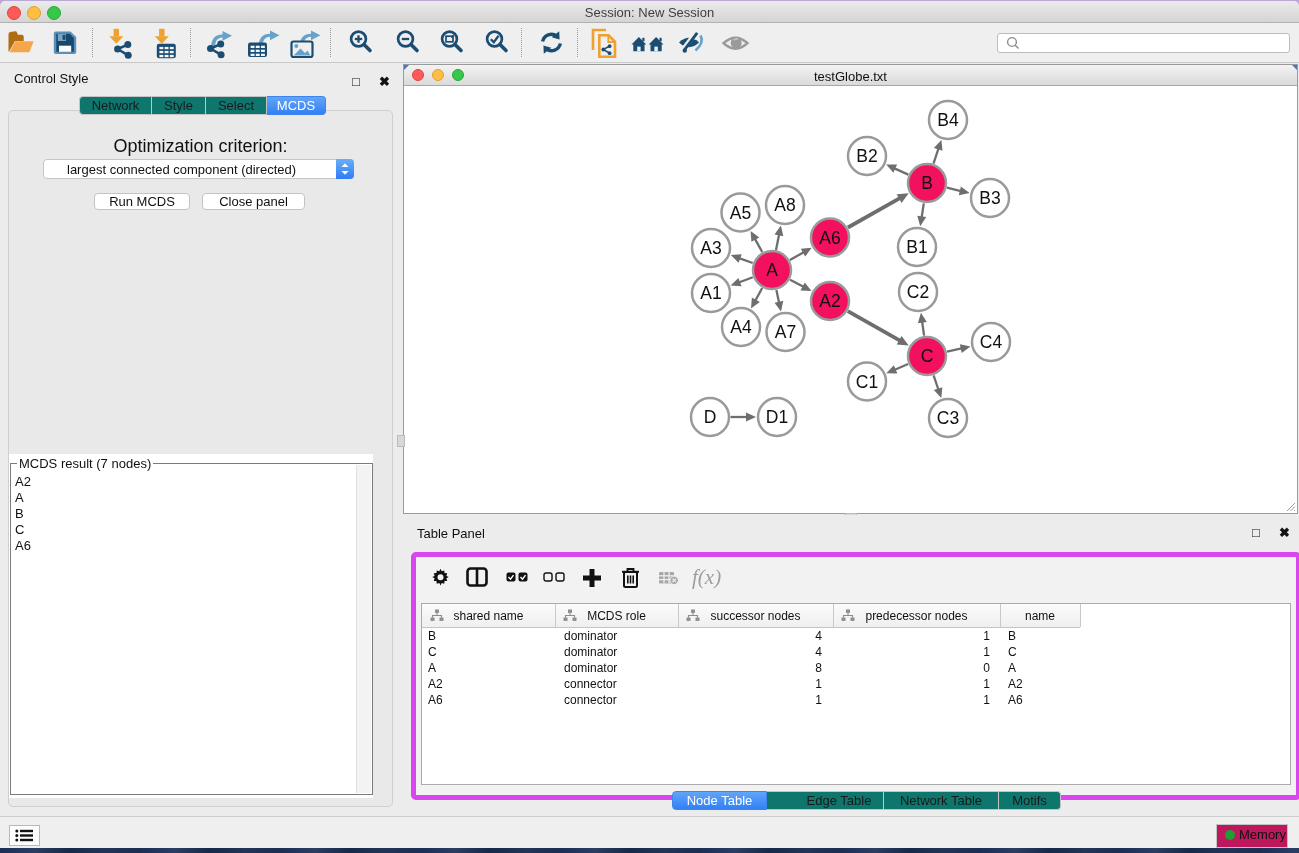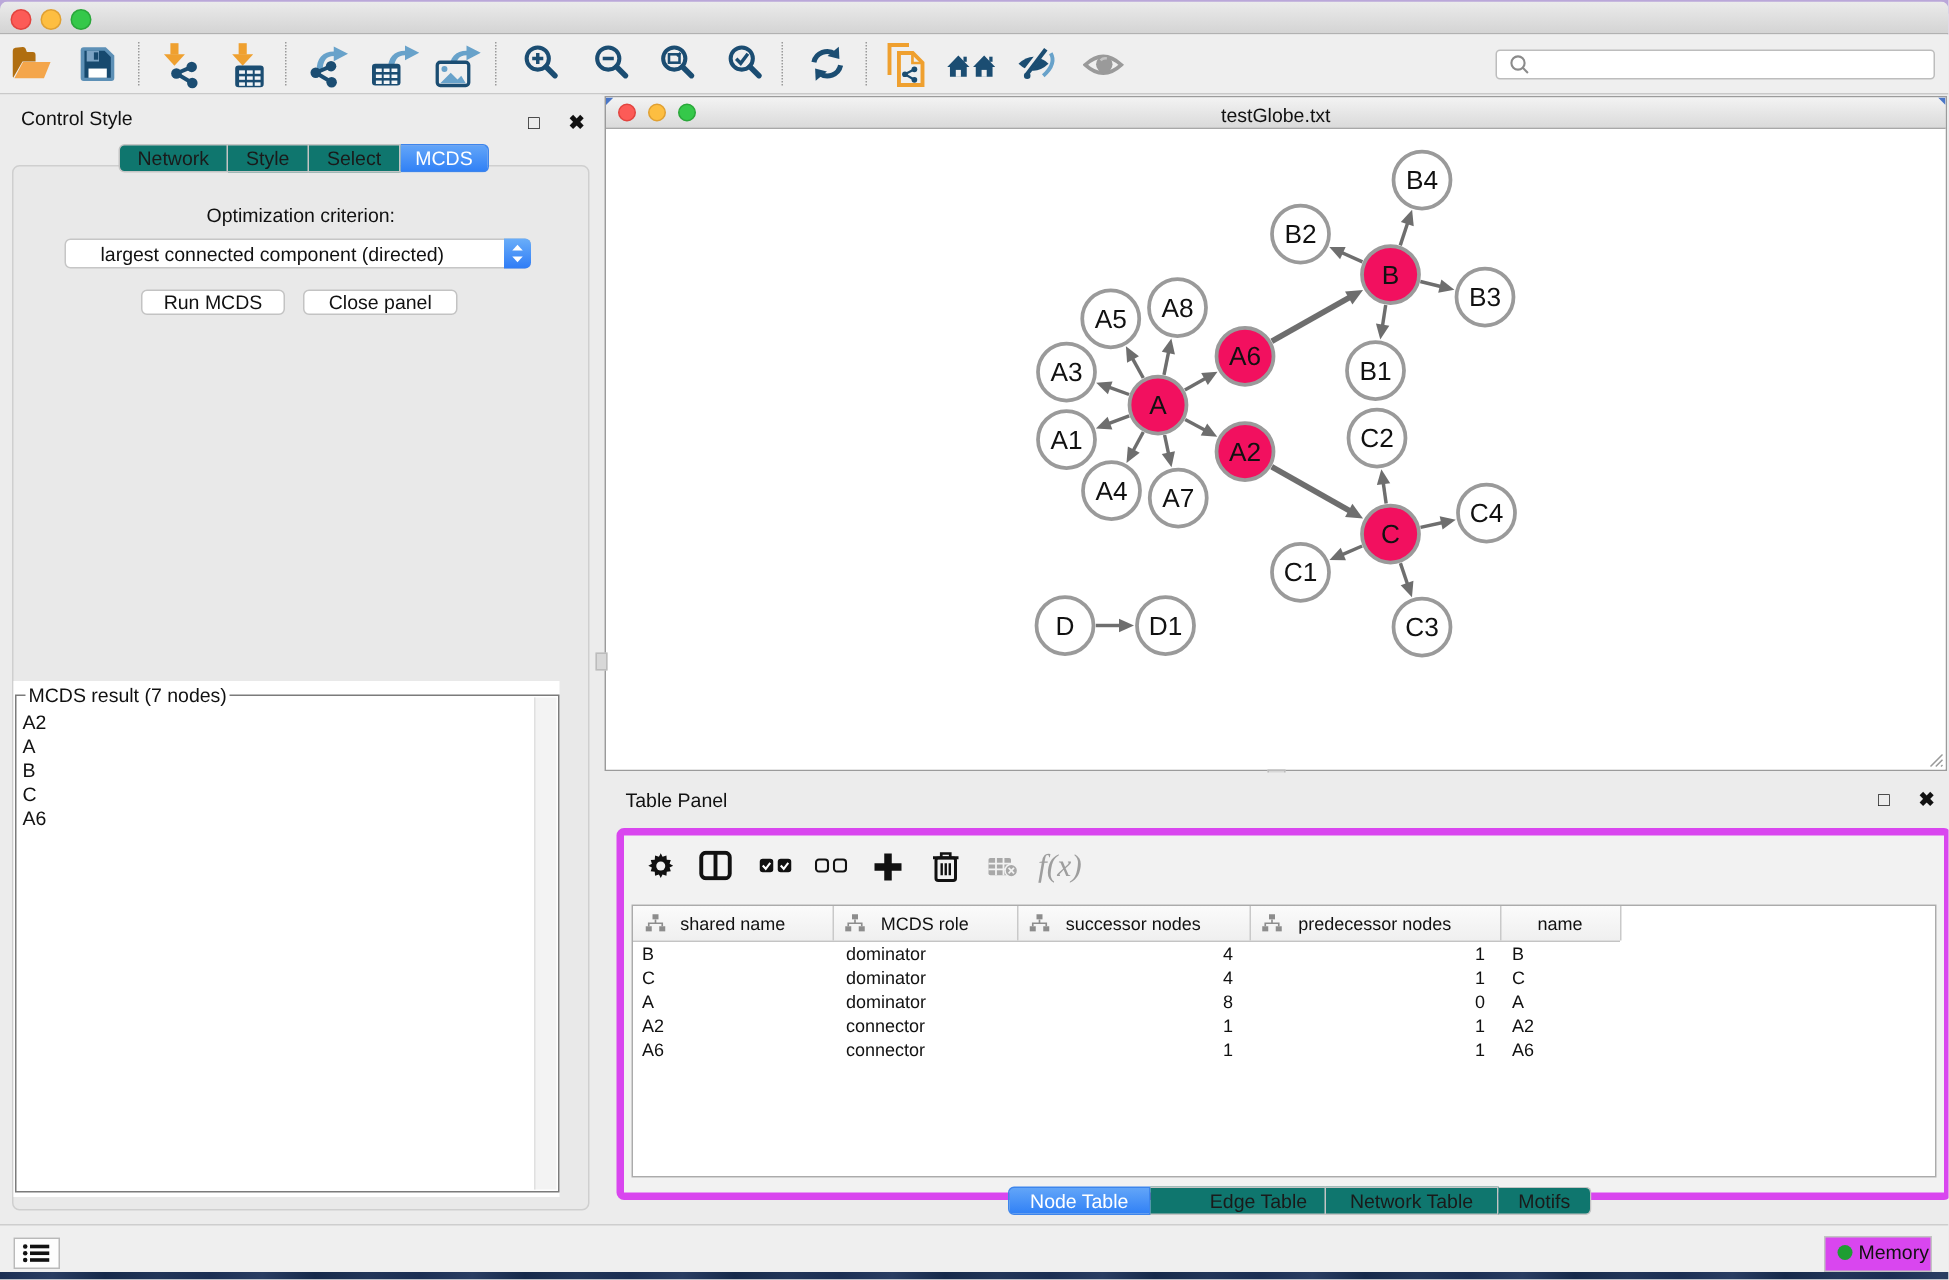--- a/index.html
+++ b/index.html
@@ -22,21 +22,21 @@
 #cphead{left:14px;top:8px;font-size:13px;color:#111;}
 .wbtn{position:absolute;top:11px;font-size:13px;color:#111;}
 .tabs{position:absolute;display:flex;font-size:13px;}
 .tab{background:#0f766e;border:1px solid #c4c4c4;border-left:none;color:#1a1a1a;
  display:flex;align-items:center;justify-content:center;}
 .tab.first{border-left:1px solid #c4c4c4;border-radius:4px 0 0 4px;}
 .tab.last{border-radius:0 4px 4px 0;}
 .tab.sel{background:linear-gradient(#62a5f8,#3181f6);border-color:#3d85ec;color:#fff;}
 #cpbox{left:8px;top:47px;width:383px;height:695px;background:#e9e9e9;
  border:1px solid #cfcfcf;border-radius:5px;}
-#optlabel{width:100%;text-align:center;top:73px;font-size:13px;color:#111;}
+#optlabel{width:100%;text-align:center;top:73px;font-size:18px;color:#111;}
 #dropdown{left:43px;top:96px;width:309px;height:18px;background:#fff;border:1px solid #c6c6c6;
  border-radius:4px;font-size:13px;color:#111;}
 #ddtext{left:12px;top:2px;padding-left:11px;}
 #ddbtn{position:absolute;right:-1px;top:-1px;width:18px;height:20px;overflow:hidden;border-radius:0 4px 4px 0;
  background:linear-gradient(#6aaef9,#2f7cf6);}
 .btn{position:absolute;background:#fff;border:1px solid #c3c3c3;border-radius:4px;
  font-size:13px;color:#111;display:flex;align-items:center;justify-content:center;}
 #listwrap{left:9px;top:391px;width:364px;height:344px;background:#fff;}
 #fieldset{position:absolute;left:1px;top:9px;width:361px;height:330px;border:1px solid #7b7b7b;}
 #legend{position:absolute;left:6px;top:-8px;background:#fff;padding:0 2px;font-size:13px;color:#111;}
@@ -58,32 +58,33 @@
 #thead{position:absolute;left:0;top:0;width:658px;height:23px;
  background:linear-gradient(#fbfbfb,#efefef);border-bottom:1px solid #c4c4c4;font-size:12px;color:#111;}
 .hcell{position:absolute;top:0;height:23px;border-right:1px solid #c9c9c9;}
 .hlabel{position:absolute;width:100%;text-align:center;top:5px;}
 .trow{position:absolute;font-size:12px;color:#111;height:16px;}
 .tc{position:absolute;top:2px;}
 .num{text-align:right;}
 
 #statusbar{left:0;top:816px;width:1299px;height:32px;background:#efefef;border-top:1px solid #cecece;}
 #listbtn{position:absolute;left:9px;top:8px;width:29px;height:19px;background:#fdfdfd;border:1px solid #b9b9b9;}
-#membtn{position:absolute;left:1216px;top:7px;width:70px;height:22px;background:#d946ef;
+#membtn{position:absolute;left:1216px;top:7px;width:70px;height:22px;background:#be185d;
  border:1px solid #c3c3c3;font-size:13px;color:#111;}
 #dstrip{left:0;top:848px;width:1299px;height:5px;background:repeating-linear-gradient(90deg,#1b2e53 0px,#2a3d62 35px,#16294a 70px,#223558 105px,#1b2e53 140px);}
 svg{display:block;}
 </style></head>
 <body>
 <div class="abs" id="deskline"></div>
 <div class="abs" style="left:1298px;top:0;width:1px;height:23px;background:#baa7d9;"></div>
 <div class="abs" id="titlebar">
   <div class="tl" style="left:7px;background:#fc5b57;border:1px solid #e2443f;"></div>
   <div class="tl" style="left:27px;background:#fdbe41;border:1px solid #e0a032;"></div>
   <div class="tl" style="left:47px;background:#35c84a;border:1px solid #2aa73a;"></div>
+  <div class="abs" id="title">Session: New Session</div>
 </div>
 <div class="abs" id="toolbar">
   <svg class="ticon" style="left:8px;top:8px" width="27" height="23" viewBox="0 0 27 23">
       <path d="M0.5,20 L0.5,2.9 Q0.5,1.2 2.2,0.9 L7.2,0.3 Q8.5,0.2 9,1.4 L9.9,3.7 L13.9,3.7 Q15.7,3.7 15.7,5.7 L15.7,10 L7,10 L0.8,20.9 Z" fill="#b06e10"></path>
       <path d="M7.3,10.3 L25.7,10.3 L21.3,21.2 L1.6,21.2 Z" fill="#f4a64b"></path>
     </svg>
   <svg class="ticon" style="left:53px;top:8px" width="25" height="24" viewBox="0 0 25 24">
       <path d="M0.8,2.5 Q0.8,0.5 2.8,0.5 L17.5,0.5 L23.2,6 L23.2,21 Q23.2,23 21.2,23 L2.8,23 Q0.8,23 0.8,21 Z" fill="#5d90b6"></path>
       <path d="M3.3,2.8 L16.7,2.8 L20.9,7 L20.9,20.8 L3.3,20.8 Z" fill="#17496e"></path>
       <rect x="4.8" y="2.8" width="8.2" height="7.2" fill="#7ba3c4"></rect>

